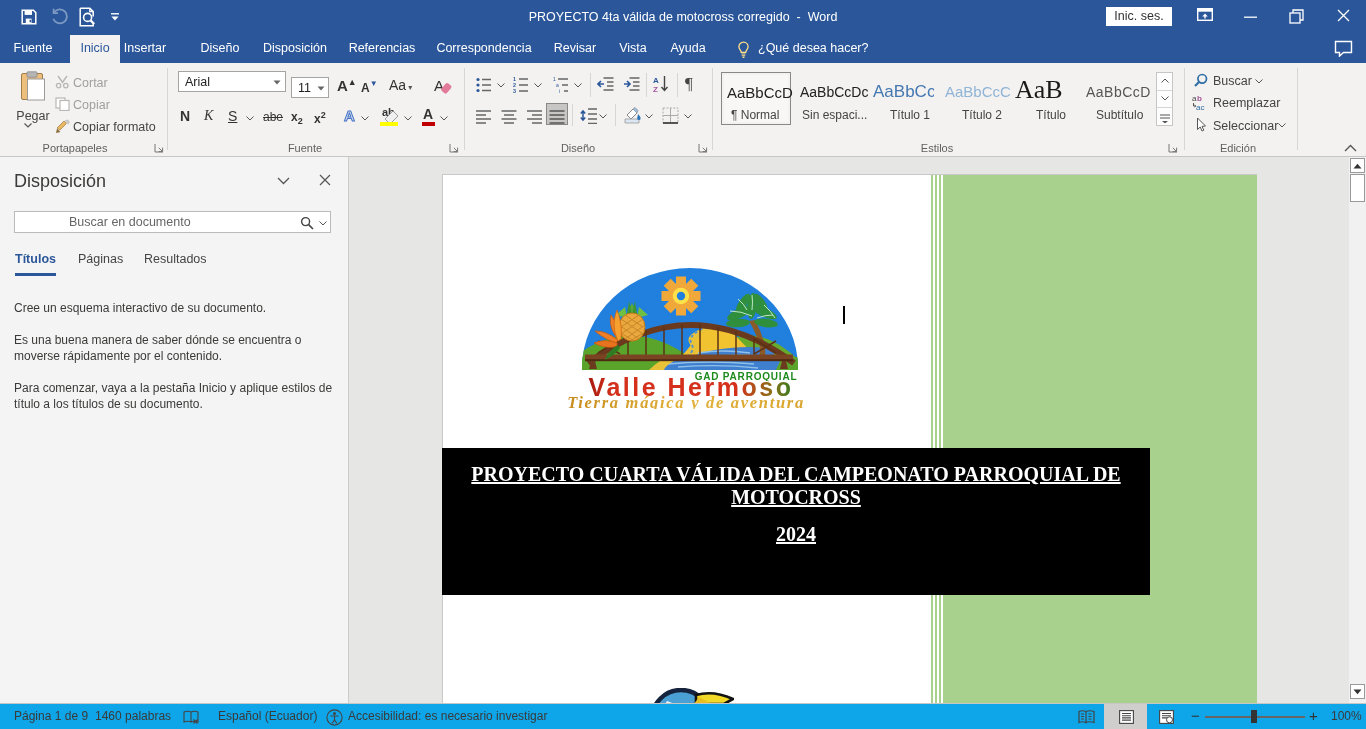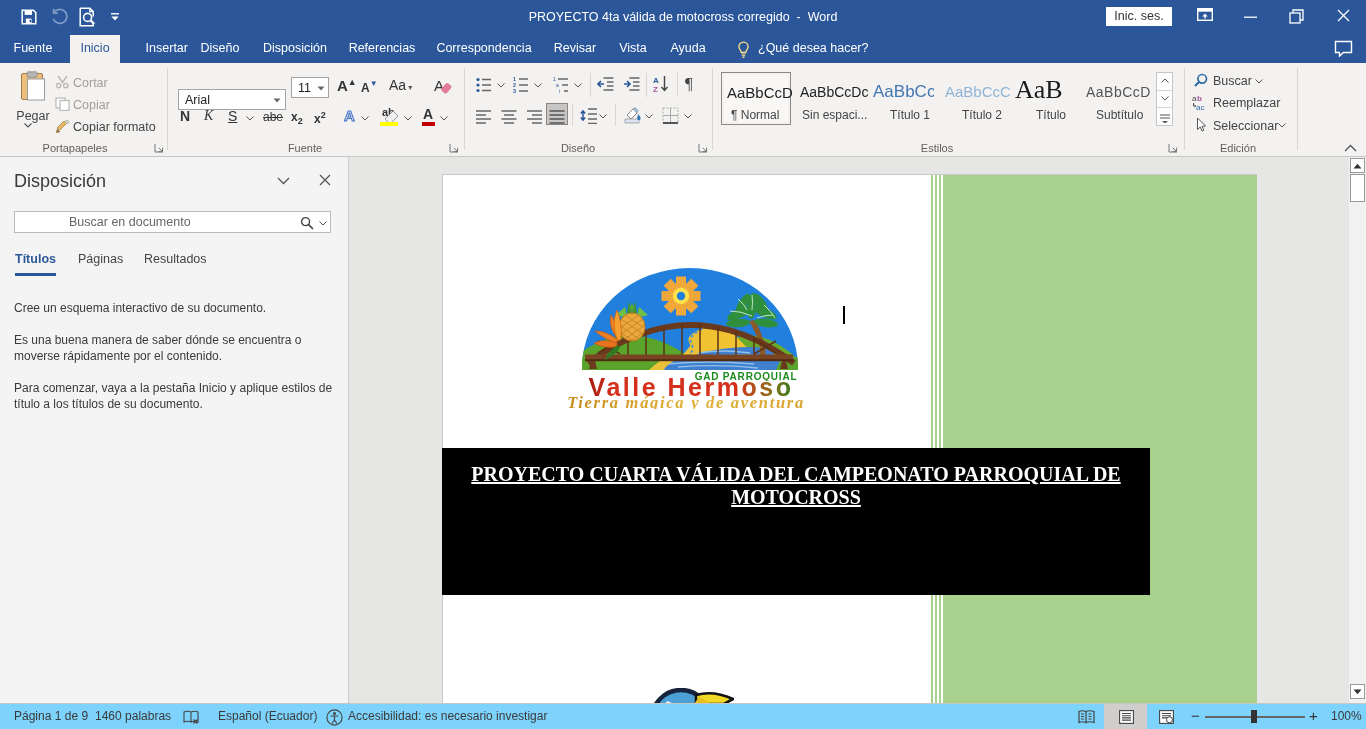--- a/index.html
+++ b/index.html
@@ -43,21 +43,21 @@
 #blackblock .l1 { margin-top:15px; font-size:20px; text-decoration:underline; }
 #blackblock .l2 { margin-top:14px; font-size:20px; text-decoration:underline; }
 #cursor { position:absolute; left:400px; top:131px; width:2px; height:18px; background:#000; }
 
 
 #scrollbar { position:absolute; left:1349px; top:157px; width:17px; height:546px; background:#f1f1f1; }
 .sbtn { position:absolute; left:1px; width:15px; height:15px; background:#fff; border:1px solid #999; text-align:center; line-height:0; }
 #sthumb { position:absolute; left:1px; top:17px; width:15px; height:28px; background:#fff; border:1px solid #999; }
 
 
-#statusbar { position:absolute; left:0; top:703px; width:1366px; height:26px; background:#7dd3fc; border-top:1px solid #c8c6c4; font-size:12px; color:#3b3a39; }
+#statusbar { position:absolute; left:0; top:703px; width:1366px; height:26px; background:#0ea5e9; border-top:1px solid #c8c6c4; font-size:12px; color:#3b3a39; }
 .sitem { position:absolute; top:5px; }
 </style>
 </head>
 <body>
 <div id="app">
 
   <div id="titlebar">
     <div id="titletext">PROYECTO 4ta válida de motocross corregido&nbsp;&nbsp;-&nbsp;&nbsp;Word</div>
     <div id="inicses">Inic. ses.</div>
 
@@ -96,21 +96,21 @@
       <path d="M4 4 v-3 h10 v10 h-3" fill="none" stroke="#fff" stroke-width="1.3"></path>
     </svg>
     <svg class="abs" style="left:1337px;top:9px;" width="13" height="13" viewBox="0 0 13 13">
       <path d="M1 1 L12 12 M12 1 L1 12" stroke="#fff" stroke-width="1.3"></path>
     </svg>
   </div>
 
   <div id="tabrow">
     <div class="tab" style="left:10px;width:46px;">Fuente</div>
     <div class="tab" id="tab-inicio" style="left:70px;width:50px;">Inicio</div>
-    <div class="tab" style="left:136px;width:52px;text-align:right;">Insertar</div>
+    <div class="tab" style="left:119px;width:52px;">Insertar</div>
     <div class="tab" style="left:196px;width:48px;">Diseño</div>
     <div class="tab" style="left:258px;width:74px;">Disposición</div>
     <div class="tab" style="left:346px;width:72px;">Referencias</div>
     <div class="tab" style="left:432px;width:104px;">Correspondencia</div>
     <div class="tab" style="left:550px;width:50px;">Revisar</div>
     <div class="tab" style="left:614px;width:38px;">Vista</div>
     <div class="tab" style="left:666px;width:44px;">Ayuda</div>
     <svg class="abs" style="left:736px;top:6px;" width="15" height="17" viewBox="0 0 15 17">
       <path d="M7.5 1.2 a4.6 4.6 0 0 1 4.6 4.6 c0 1.8-1 2.6-1.6 3.6-.4.6-.6 1.2-.7 2H5.2c-.1-.8-.3-1.4-.7-2C3.9 8.4 2.9 7.6 2.9 5.8A4.6 4.6 0 0 1 7.5 1.2 Z" fill="none" stroke="#ffe187" stroke-width="1.3"></path>
       <path d="M5.5 13 h4 M5.8 14.8 h3.4 M6.6 16.4 h1.8" stroke="#ffe187" stroke-width="1.1" fill="none"></path>
@@ -146,21 +146,21 @@
     <svg class="ricon" style="left:55px;top:56px;" width="16" height="15" viewBox="0 0 16 15">
       <path d="M2 9 L9 2 l2.5 2.5 L5 11 Z" fill="#e8b765" stroke="#a98a4e" stroke-width="0.8"></path>
       <path d="M9.5 1.5 l3.2-1 2 2 -1 3.2" fill="#c8c6c4"></path>
       <path d="M2 9.5 L1 14 l4.5-1" fill="#8a6d3b"></path>
     </svg>
     <div class="rtext" style="left:73px;top:57px;">Copiar formato</div>
     <svg class="launcher" style="left:154px;" width="10" height="10" viewBox="0 0 10 10">
         <path d="M1 1 v8 h8 M8.6 4.6 v4 h-4 M4.8 4.8 l3.6 3.6" stroke="#777" stroke-width="1" fill="none"></path>
       </svg>
 
-    <div class="ricon" style="left:178px;top:26px;width:108px;height:21px;background:#fff;border:1px solid #a6a4a2;">
+    <div class="ricon" style="left:178px;top:8px;width:108px;height:21px;background:#fff;border:1px solid #a6a4a2;">
       <div style="position:absolute;left:6px;top:3px;font-size:12.5px;color:#222;">Arial</div>
       <svg style="position:absolute;right:4px;top:8px;" width="8" height="5" viewBox="0 0 8 5">
           <path d="M0.5 0.5 h7 L4 4.5 Z" fill="#666"></path>
         </svg>
     </div>
     <div class="ricon" style="left:291px;top:14px;width:38px;height:21px;background:#fff;border:1px solid #a6a4a2;">
       <div style="position:absolute;left:6px;top:3px;font-size:12.5px;color:#222;">11</div>
       <svg style="position:absolute;right:3px;top:8px;" width="8" height="5" viewBox="0 0 8 5">
           <path d="M0.5 0.5 h7 L4 4.5 Z" fill="#666"></path>
         </svg>
@@ -492,20 +492,21 @@
           <path d="M50 80 C43 84 39 89 37 95 C45 91 49 87 52 83 Z" fill="#2f7a22"></path>
         </g>
 
         <text x="178" y="115" font-family="Liberation Sans" font-size="10" font-weight="bold" fill="#1d8a1d" text-anchor="middle" letter-spacing="0.8" stroke="#fff" stroke-width="2" paint-order="stroke">GAD PARROQUIAL</text>
         <text x="123" y="131" font-family="Liberation Sans" font-size="25" font-weight="bold" fill="url(#vh)" text-anchor="middle" letter-spacing="2.5" stroke="#fff" stroke-width="2.2" paint-order="stroke">Valle Hermoso</text>
         <text x="118" y="142.5" font-family="Liberation Serif" font-size="16.5" font-weight="bold" font-style="italic" fill="url(#tg)" text-anchor="middle" letter-spacing="1.7">Tierra mágica y de aventura</text>
       </svg>
       <div id="cursor"></div>
       <div id="blackblock">
         <div class="l1">PROYECTO CUARTA VÁLIDA DEL CAMPEONATO PARROQUIAL DE<br>MOTOCROSS</div>
+        <div class="l2">2024</div>
       </div>
       <svg style="position:absolute;left:211px;top:513px;" width="80" height="16" viewBox="0 0 80 16">
         <circle cx="27" cy="31" r="29" fill="#4a9fd4" stroke="#16233f" stroke-width="4.5"></circle>
         <path d="M13 13 l13 5 -2.5 4 -13 -5 Z M29 16 l11 4 -2.5 4 -11 -4 Z" fill="#fff" opacity="0.92"></path>
         <path d="M42 7 C56 3 68 6 79 11 L70 16 L42 16 Z" fill="#f2d927" stroke="#131313" stroke-width="2.6"></path>
         <path d="M45 9 L40 16 L58 16 Z" fill="#e8bf1f"></path>
       </svg>
     </div>
   </div>
 

